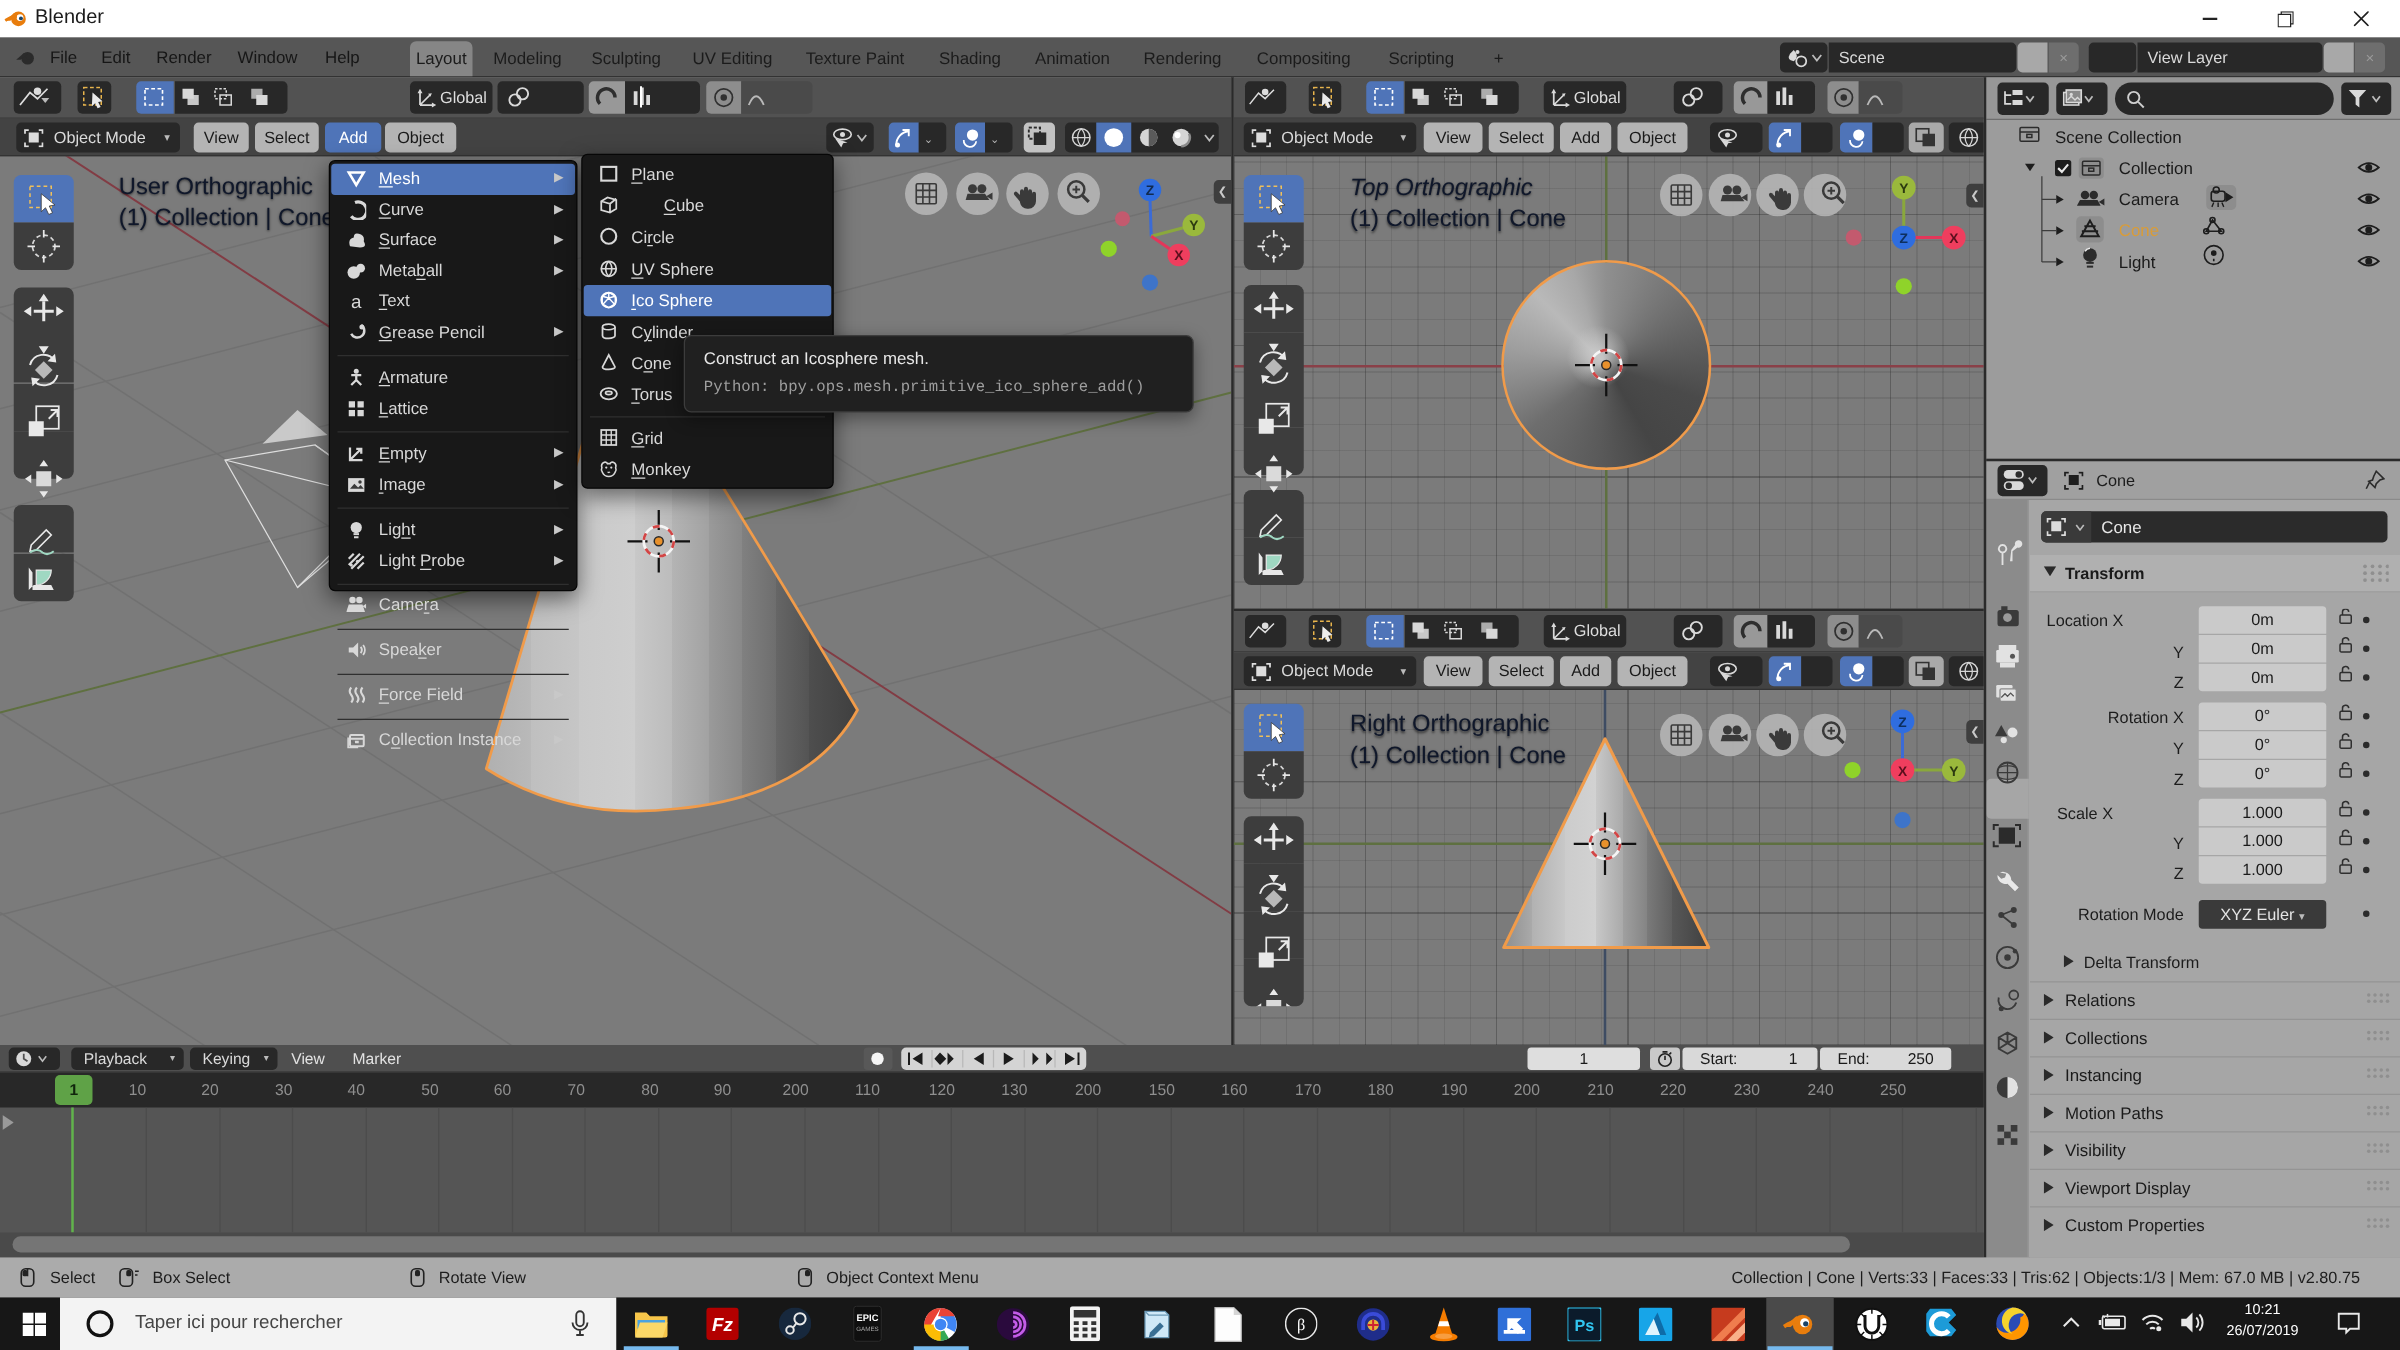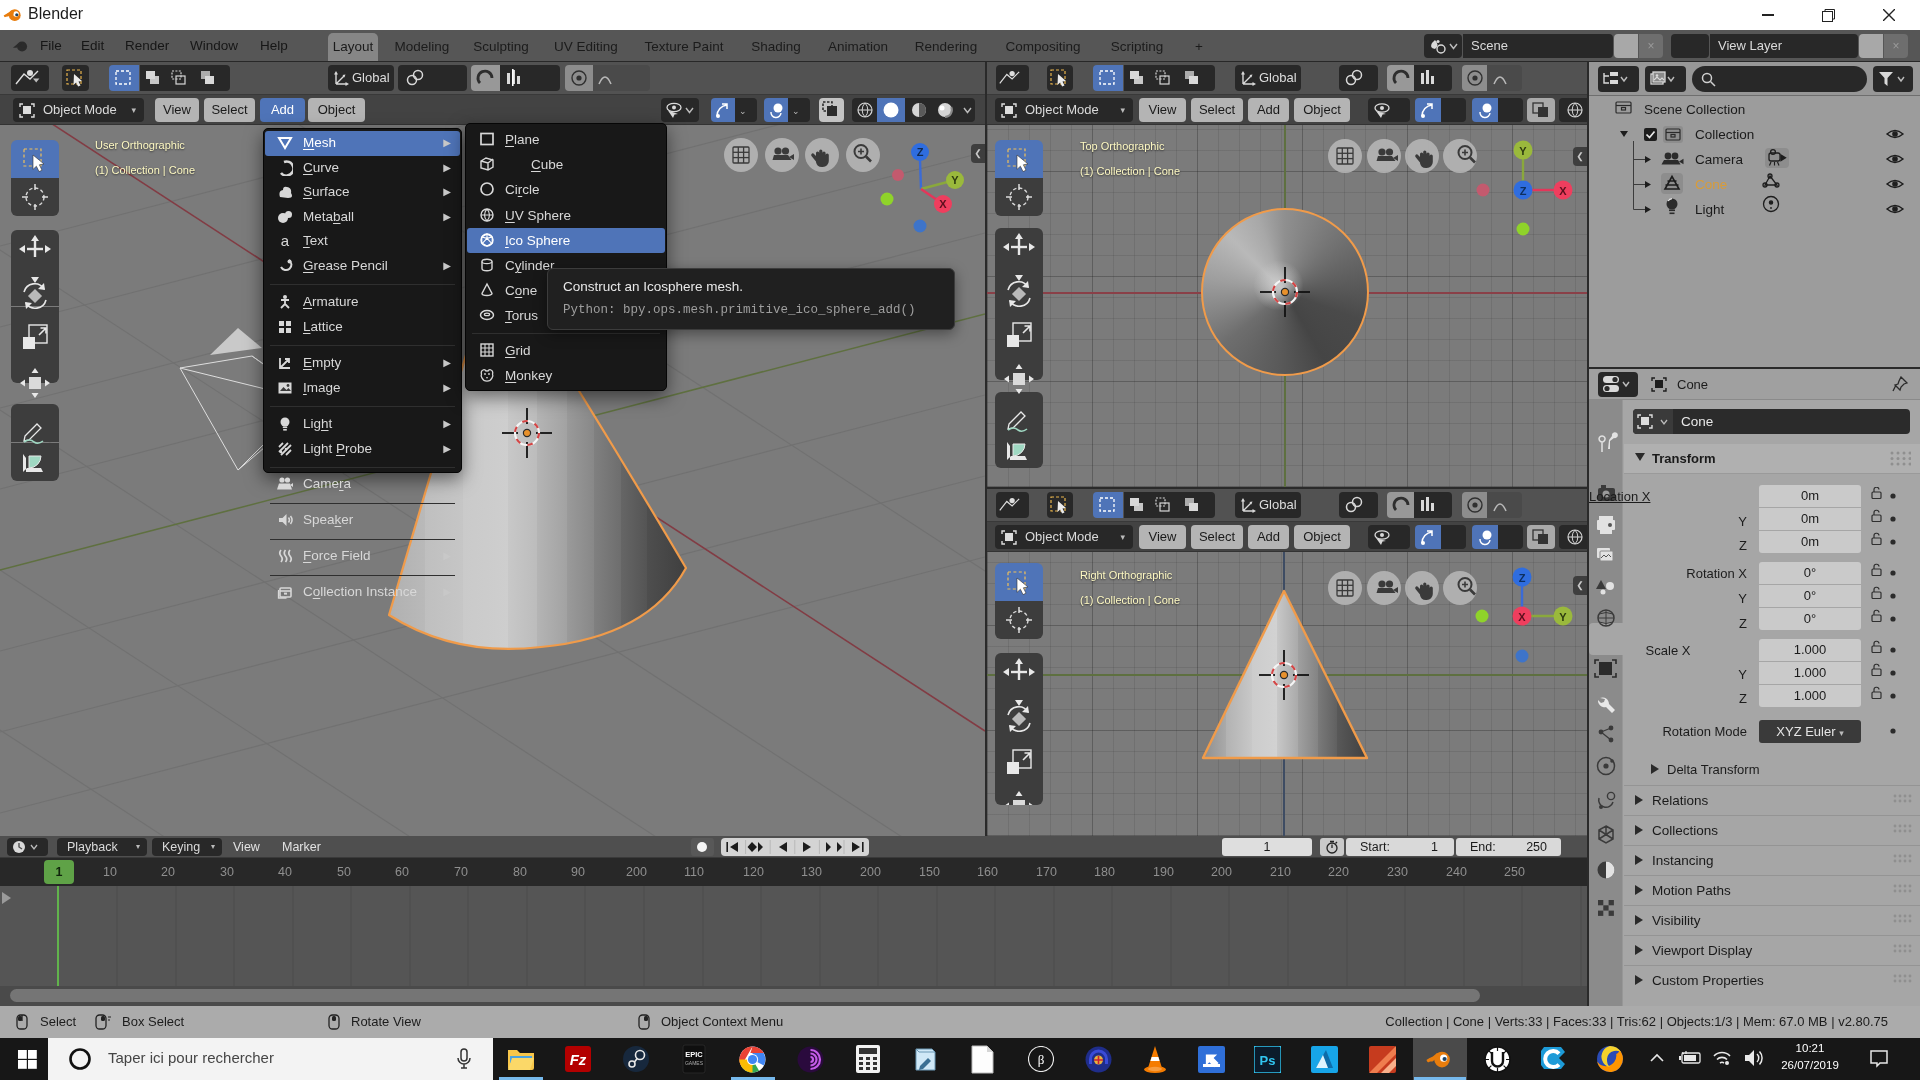--- a/index.html
+++ b/index.html
@@ -14,21 +14,21 @@
 .vhead{position:absolute;background:#434343;}
 .hbtn{position:absolute;top:3px;height:24px;line-height:24px;border-radius:4px;background:#b4b4b4;color:#1a1a1a;font-size:13px;text-align:center;}
 .hbtn.blue{background:#4f74b8;color:#fff;}
 .ddark{position:absolute;background:#282828;border-radius:4px;color:#dadada;font-size:13px;}
 .vport{position:absolute;background:#7b7b7b;overflow:hidden;}
 .tbcol{position:absolute;width:48px;}
 .tbtn{position:absolute;left:0;width:48px;height:38px;background:#3d3d3d;}
 .tbtn.first{border-radius:6px 6px 0 0;}
 .tbtn.last{border-radius:0 0 6px 6px;}
 .tbtn.on{background:#4f74b8;}
-.vlabel{color:#fef9c3;font-size:11px;text-shadow:0 1px 2px rgba(0,0,0,.6);position:absolute;}
+.vlabel{color:#0f172a;font-size:19px;text-shadow:0 1px 2px rgba(0,0,0,.6);position:absolute;}
 .navbtn{position:absolute;width:34px;height:34px;border-radius:50%;background:rgba(185,185,185,.85);}
 .menu{position:absolute;background:#181818;border:1px solid #060606;border-radius:5px;box-shadow:0 6px 18px rgba(0,0,0,.5);}
 .mitem{position:absolute;left:1px;right:1px;color:#d8d8d8;font-size:13.5px;}
 .mitem .lab{position:absolute;left:38px;top:0;line-height:24.6px;}
 .mitem .arr{position:absolute;right:9px;top:0;line-height:24.6px;font-size:10px;color:#c8c8c8;}
 .msep{position:absolute;left:6px;right:6px;height:1px;background:#2f2f2f;}
 .mhl{background:#4f74b8;color:#fff;}
 .u{text-decoration:underline;text-underline-offset:2px;}
 .timeline{position:absolute;left:0;top:836px;width:1587px;height:170px;background:#555;}
 .statusbar{position:absolute;left:0;top:1006px;width:1920px;height:32px;background:#ababab;color:#1c1c1c;font-size:13px;}
@@ -389,21 +389,21 @@
  <div class="abs" style="left:214px;top:146px;width:168px;height:168px;border-radius:50%;border:2.2px solid #f09b4a;background:radial-gradient(circle at 46% 46%,rgba(205,205,205,0.75) 0 3%,rgba(205,205,205,0) 20%),conic-gradient(from 0deg at 50% 50%,#8f8f8f,#696969 60deg,#4a4a4a 110deg,#454545 150deg,#5a5a5a 185deg,#6e6e6e 230deg,#9e9e9e 280deg,#b9b9b9 315deg,#a8a8a8 340deg,#8f8f8f);"></div>
  <svg class="abs" style="left:272px;top:204px;" width="52" height="52" viewBox="0 0 52 52">
   <line x1="26" y1="1" x2="26" y2="17" stroke="#111" stroke-width="1.8"></line>
       <line x1="26" y1="35" x2="26" y2="51" stroke="#111" stroke-width="1.8"></line>
       <line x1="1" y1="26" x2="17" y2="26" stroke="#111" stroke-width="1.8"></line>
       <line x1="35" y1="26" x2="51" y2="26" stroke="#111" stroke-width="1.8"></line>
   <circle cx="26" cy="26" r="12" fill="none" stroke="#f5f5f5" stroke-width="2.2"></circle>
       <circle cx="26" cy="26" r="12" fill="none" stroke="#d24545" stroke-width="2.2" stroke-dasharray="5.5 7.35"></circle>
       <circle cx="26" cy="26" r="3.6" fill="#e8912c" stroke="#2b2b2b" stroke-width="1.2"></circle>
  </svg>
- <div class="vlabel" style="left:93px;top:78px;">Top Orthographic</div>
+ <div class="vlabel" style="left:93px;top:78px;font-style:italic;">Top Orthographic</div>
  <div class="vlabel" style="left:93px;top:103px;">(1) Collection | Cone</div>
  <div class="navbtn" style="left:341px;top:77px;"></div>
  <div class="navbtn" style="left:380px;top:77px;"></div>
  <div class="navbtn" style="left:418px;top:77px;"></div>
  <div class="navbtn" style="left:456px;top:77px;"></div>
  <svg class="abs" style="left:341px;top:77px;" width="156" height="34" viewBox="0 0 156 34">
   <g stroke="#3a3a3a" stroke-width="1.3" fill="none">
         <rect x="9" y="9" width="16" height="16" rx="1"></rect>
         <line x1="14.3" y1="9" x2="14.3" y2="25"></line>
         <line x1="19.6" y1="9" x2="19.6" y2="25"></line>
@@ -1033,21 +1033,21 @@
         <circle cx="9" cy="8.5" r="1.5"></circle>
         <circle cx="15" cy="8.5" r="1.5"></circle>
         <circle cx="21" cy="8.5" r="1.5"></circle>
         <circle cx="3" cy="14" r="1.5"></circle>
         <circle cx="9" cy="14" r="1.5"></circle>
         <circle cx="15" cy="14" r="1.5"></circle>
         <circle cx="21" cy="14" r="1.5"></circle>
       </g>
     </svg>
 
- <div class="plabel" style="left:0;top:120px;width:158px;text-align:left;text-decoration:underline;">Location X</div>
+ <div class="plabel" style="left:0;top:120px;width:158px;text-align:center;">Location X</div>
  <div class="plabel" style="left:0;top:145px;width:158px;text-align:right;">Y</div>
  <div class="plabel" style="left:0;top:169px;width:158px;text-align:right;">Z</div>
  <div class="plabel" style="left:0;top:197px;width:158px;text-align:right;">Rotation X</div>
  <div class="plabel" style="left:0;top:222px;width:158px;text-align:right;">Y</div>
  <div class="plabel" style="left:0;top:247px;width:158px;text-align:right;">Z</div>
  <div class="plabel" style="left:0;top:274px;width:158px;text-align:center;">Scale X</div>
  <div class="plabel" style="left:0;top:298px;width:158px;text-align:right;">Y</div>
  <div class="plabel" style="left:0;top:322px;width:158px;text-align:right;">Z</div>
  <div class="field" style="left:170px;top:116px;width:102px;height:22px;line-height:22px;border-radius:3px 3px 0 0;">0m</div>
  <div class="field" style="left:170px;top:139px;width:102px;height:22px;line-height:22px;border-radius:0;">0m</div>

